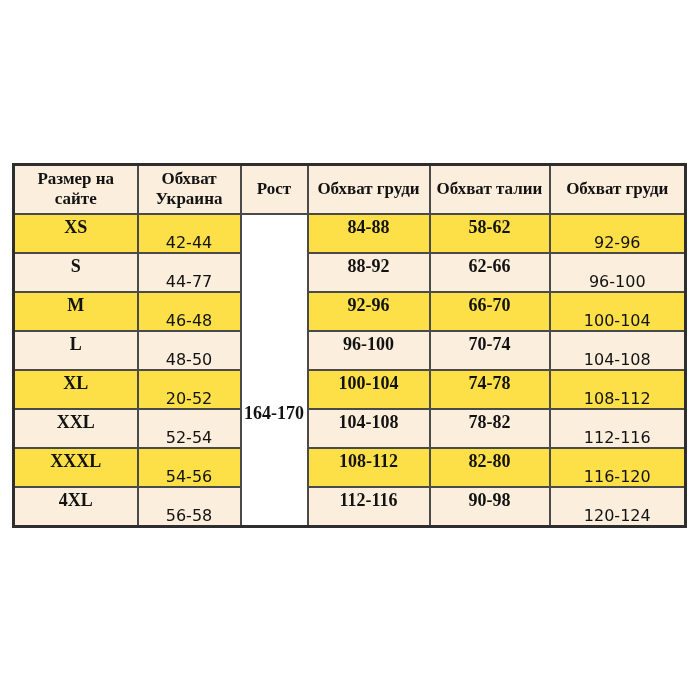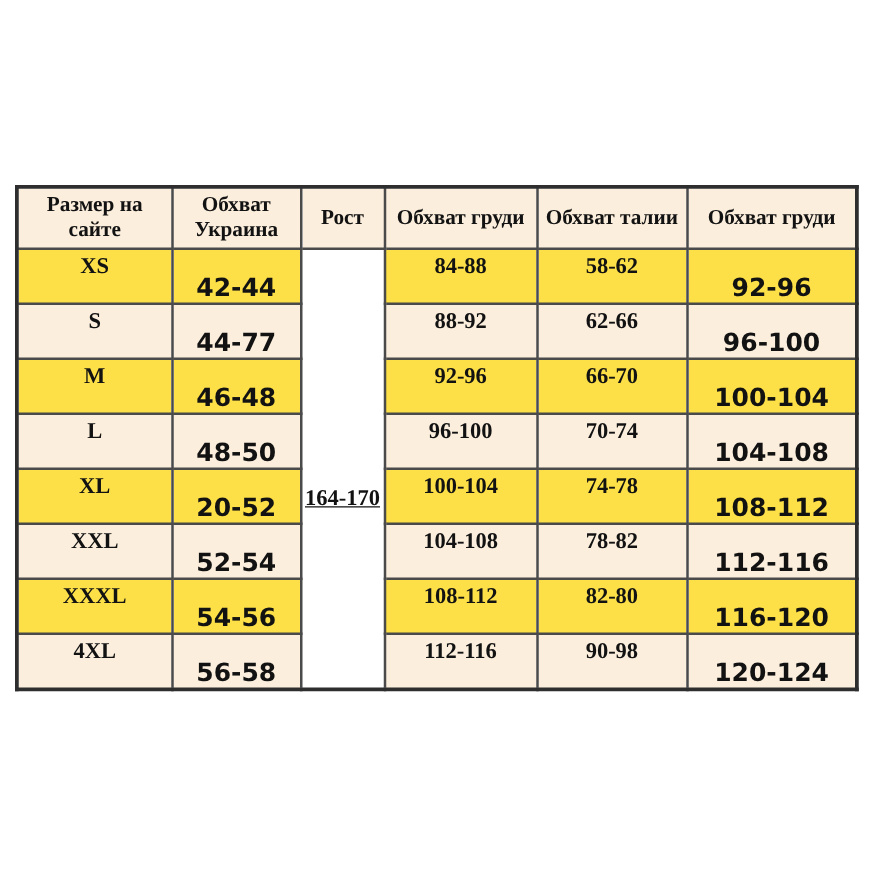--- a/index.html
+++ b/index.html
@@ -11,21 +11,21 @@
     width: 700px;
     height: 700px;
     position: relative;
     overflow: hidden;
     font-family: "Liberation Serif", serif;
     color: var(--text, #121212);
   }
   .size-table {
     position: absolute;
     left: 12px;
-    top: 148px;
+    top: 163px;
     border-collapse: collapse;
     table-layout: fixed;
     border: 3px solid var(--outer-border, #2e2e2e);
   }
   .size-table th,
   .size-table td {
     border: 2px solid var(--border, #4a4a4a);
     padding: 0;
     text-align: center;
     overflow: hidden;
@@ -49,34 +49,33 @@
   }
   td.serif-cell {
     font-family: "Liberation Serif", serif;
     font-weight: bold;
     font-size: 18px;
     vertical-align: top;
     padding-top: 2px;
   }
   td.sans-cell {
     font-family: "DejaVu Sans", sans-serif;
-    font-weight: bold;
-    font-size: 20px;
+    font-weight: normal;
+    font-size: 16px;
     vertical-align: middle;
     padding-top: 18px;
   }
   td.height-cell {
     background: #ffffff !important;
     font-family: "Liberation Serif", serif;
     font-weight: bold;
     font-size: 18px;
     line-height: 1.2;
     vertical-align: top;
     padding-top: 188px;
-    text-decoration: underline;
   }
 </style>
 </head>
 <body>
 
 <div>
   <table class="size-table">
     <colgroup>
       <col style="width:124px">
       <col style="width:103px">

